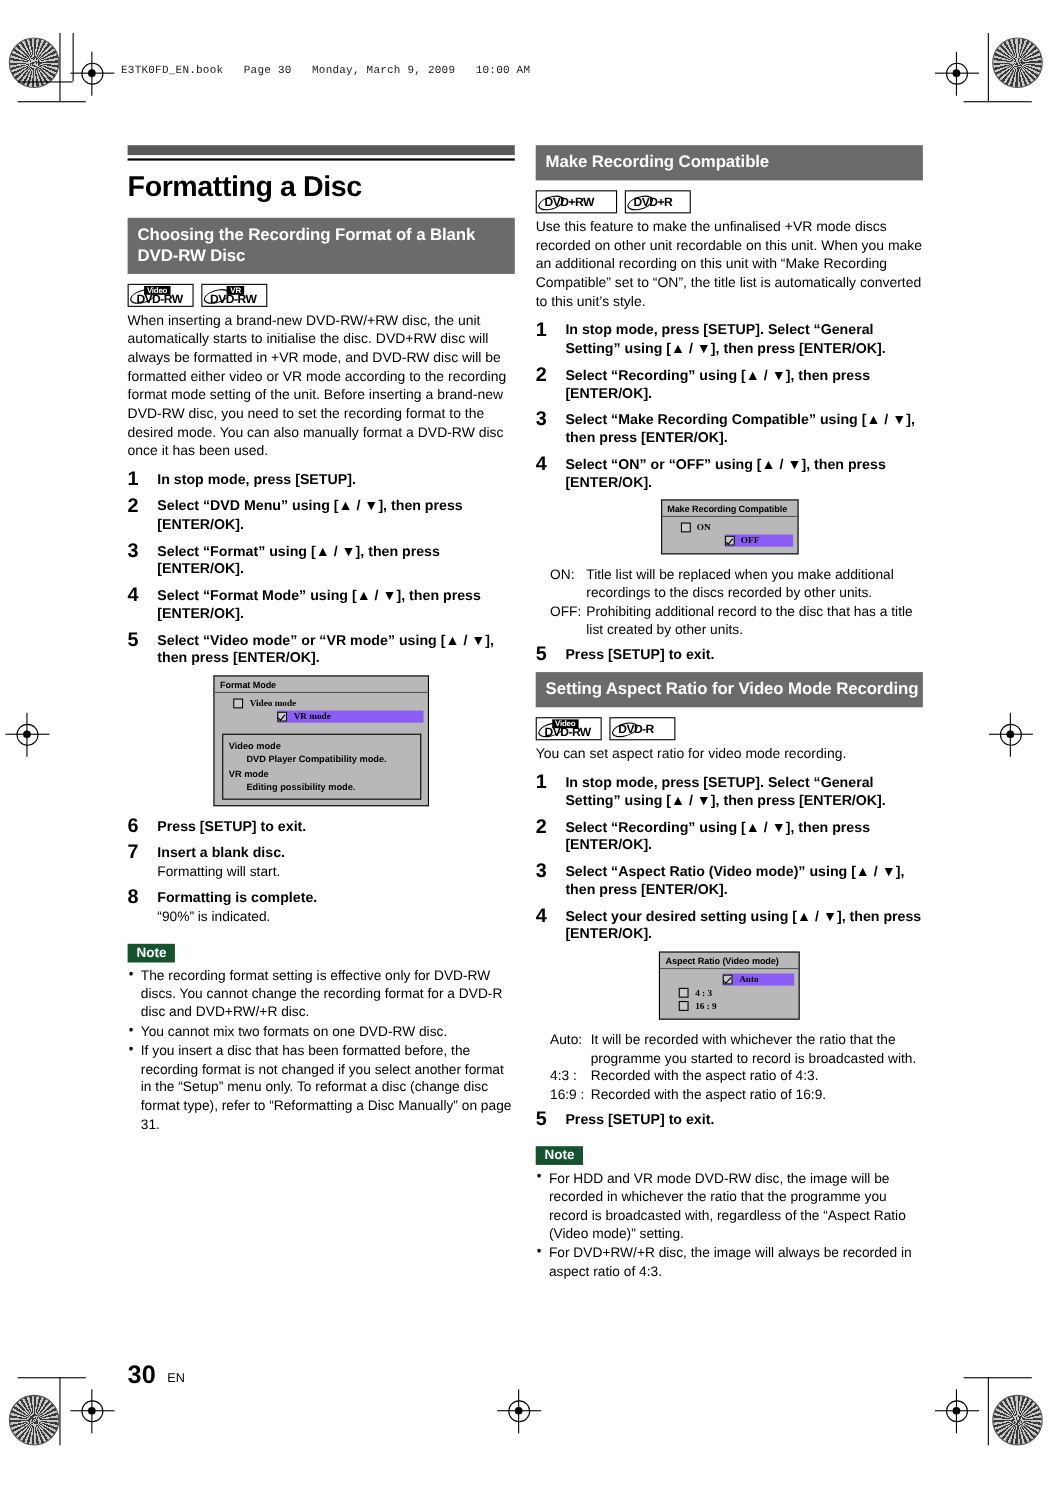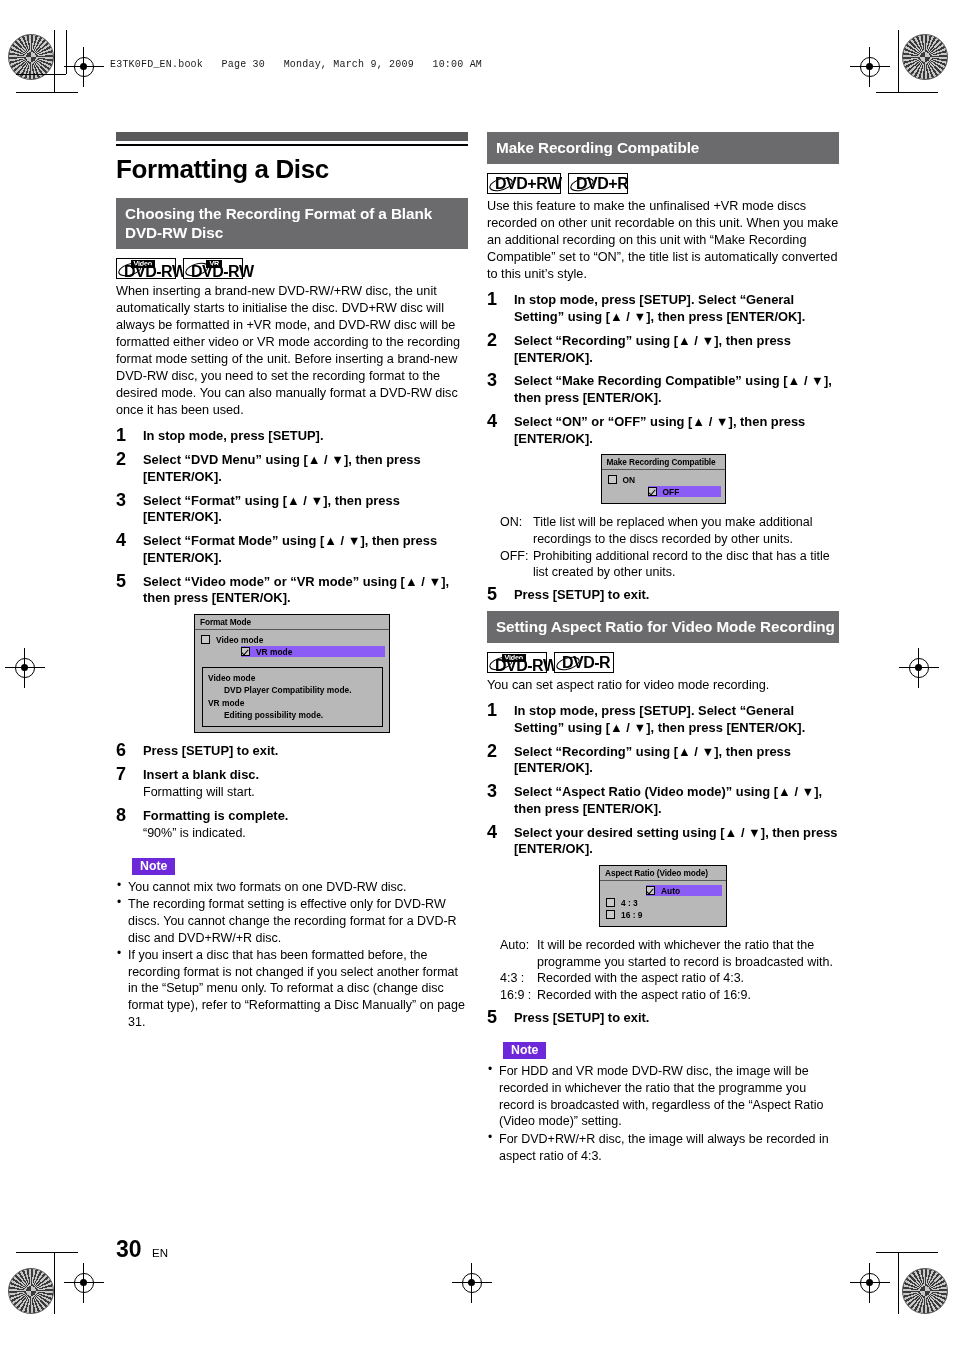--- a/index.html
+++ b/index.html
@@ -124,21 +124,21 @@
     font-weight: bold;
     line-height: 8px;
     letter-spacing: -0.2px;
   }
   .disclogo .kind.inv {
     background: #000; color:#fff; padding: 0 3px;
   }
   .disclogo .name {
     position: absolute;
     left: 7px; bottom: 0.5px;
-    font-size: 16px;
+    font-size: 11px;
     font-weight: bold;
     letter-spacing: -0.5px;
     line-height: 12px;
     white-space: nowrap;
     margin-top: 27px;
   }
   .disclogo.nokind .name { bottom: 3px; }
   .disclogo.wide { min-width: 74px; }
 
   
@@ -185,21 +185,21 @@
     font-size: 8.4px;
     margin: 6px auto 10px auto;
   }
   .osd .osd-title {
     font-weight: bold;
     font-size: 8.3px;
     padding: 2px 0 2px 5px;
     border-bottom: 1px solid #555;
     letter-spacing: -0.1px;
   }
-  .osd .osd-rows { padding: 4px 4px 5px 6px; }
+  .osd .osd-rows { padding: 4px 4px 5px 17px; font-family: Liberation Serif, serif; }
   .osd .osd-row {
     display: flex;
     align-items: center;
     height: 11px;
     margin-bottom: 1px;
   }
   .osd .osd-row.hl { background: #8b5cf6; margin-left: 40px; }
   .osd .cb {
     width: 7px; height: 7px;
     border: 1px solid #000;
@@ -244,26 +244,26 @@
   dl.defs .dd {
     flex: 1;
     font-size: 12.5px;
     line-height: 1.33;
   }
   dl.defs.wide-dt .dt { flex: 0 0 50px; }
 
   
   .notebadge {
     display: inline-block;
-    background: #6d28d9;
+    background: #14532d;
     color: #fff;
     font-size: 12.3px;
     font-weight: bold;
     padding: 1px 8px 2px 8px;
-    margin: 9px 0 4px 16px;
+    margin: 9px 0 4px 0;
   }
   ul.notelist {
     list-style: none;
     margin: 0;
     padding: 0;
   }
   ul.notelist li {
     position: relative;
     padding-left: 12px;
     font-size: 12.5px;
@@ -438,22 +438,22 @@
     </li>
     <li>
       <span class="num">8</span>
       <span class="txt">Formatting is complete.</span>
       <span class="sub">“90%” is indicated.</span>
     </li>
   </ol>
 
   <div class="notebadge">Note</div>
   <ul class="notelist">
+    <li>The recording format setting is effective only for DVD-RW discs. You cannot change the recording format for a DVD-R disc and DVD+RW/+R disc.</li>
     <li>You cannot mix two formats on one DVD-RW disc.</li>
-    <li>The recording format setting is effective only for DVD-RW discs. You cannot change the recording format for a DVD-R disc and DVD+RW/+R disc.</li>
     <li>If you insert a disc that has been formatted before, the recording format is not changed if you select another format in the “Setup” menu only. To reformat a disc (change disc format type), refer to “Reformatting a Disc Manually” on page 31.</li>
   </ul>
 
 </div>
 
 <div class="col col-right">
 
   
   <div class="secbar">Make Recording Compatible</div>
 

